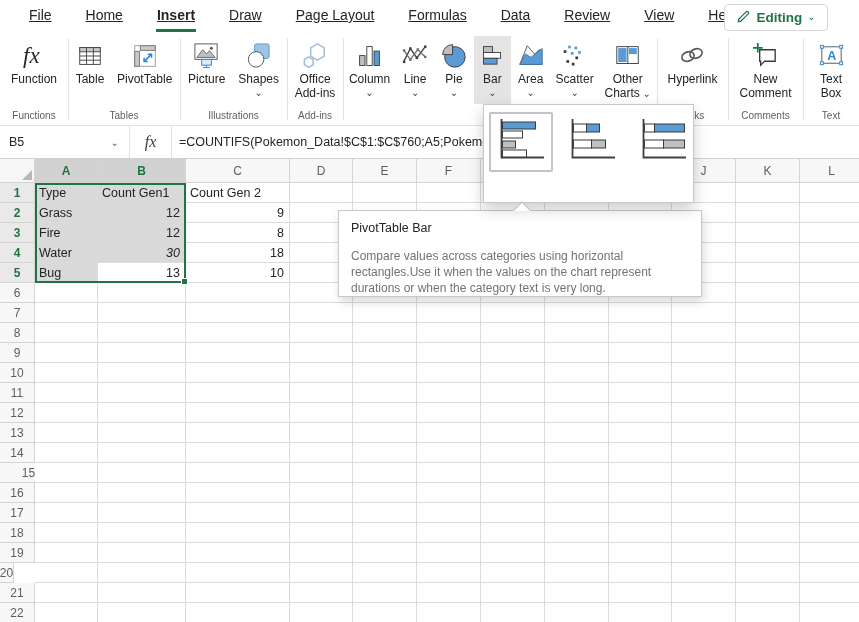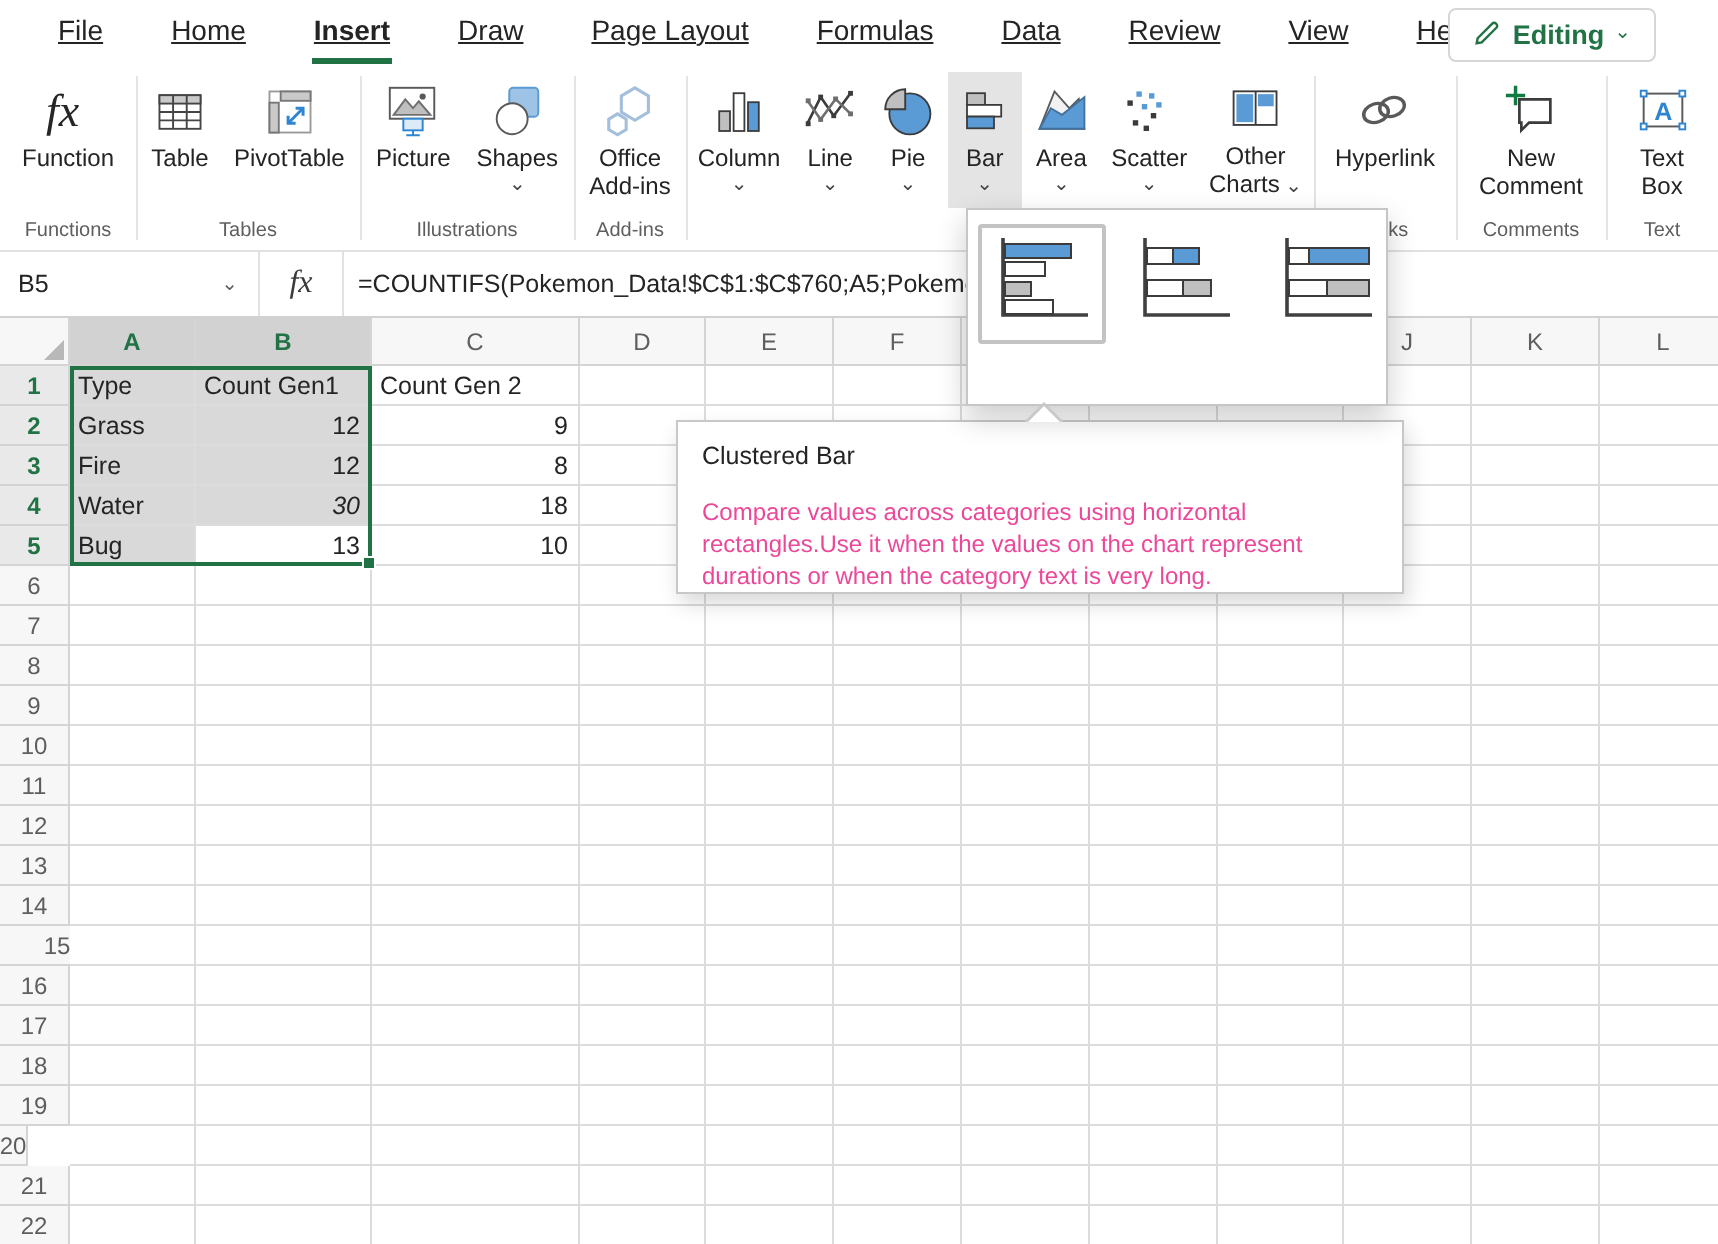--- a/index.html
+++ b/index.html
@@ -50,21 +50,21 @@
   
   .panel { position:absolute; left:483px; top:104px; width:211px; height:99px; background:#fff; border:1px solid #C6C6C6; box-shadow:0 6px 14px rgba(0,0,0,0.20); z-index:60; }
   .panel-title { font-size:12.5px; color:#242424; padding:9px 0 0 17px; }
   .panel-opts { display:flex; gap:7px; padding:7px 0 0 5px; }
   .opt { width:64px; height:60px; display:flex; align-items:center; justify-content:center; padding:3px; border:2px solid transparent; }
   .opt.sel { border:2px solid #C3C3C3; border-radius:2px; background:#fff; }
 
   
   .tooltip { position:absolute; left:338px; top:210px; width:364px; height:87px; background:#fff; border:1px solid #C8C8C8; box-shadow:2px 5px 10px rgba(0,0,0,0.15); z-index:55; padding:10px 12px; }
   .tt-title { font-size:12.5px; color:#242424; margin-bottom:13px; }
-  .tt-body { font-size:12px; color:#ec4899; line-height:16px; width:340px; }
+  .tt-body { font-size:12px; color:#737373; line-height:16px; width:340px; }
   .caret-o { position:absolute; left:512px; top:201px; width:0; height:0; border-left:10px solid transparent; border-right:10px solid transparent; border-bottom:10px solid #C8C8C8; z-index:70; }
   .caret-i { position:absolute; left:513.5px; top:203px; width:0; height:0; border-left:8.5px solid transparent; border-right:8.5px solid transparent; border-bottom:8.5px solid #fff; z-index:71; }
 </style>
 </head>
 <body>
 
 <div class="menubar" id="menubar">
     <div class="tab">
       <span>File</span>
     </div>
@@ -736,15 +736,15 @@
             </g>
           </svg></span>
       </div>
     </div>
 </div>
 
 <div class="caret-o"></div>
 <div class="caret-i"></div>
 
 <div class="tooltip">
-  <div class="tt-title">Clustered Bar</div>
+  <div class="tt-title">PivotTable Bar</div>
   <div class="tt-body">Compare values across categories using horizontal rectangles.Use it when the values on the chart represent durations or when the category text is very long.</div>
 </div>
 
 </body></html>

